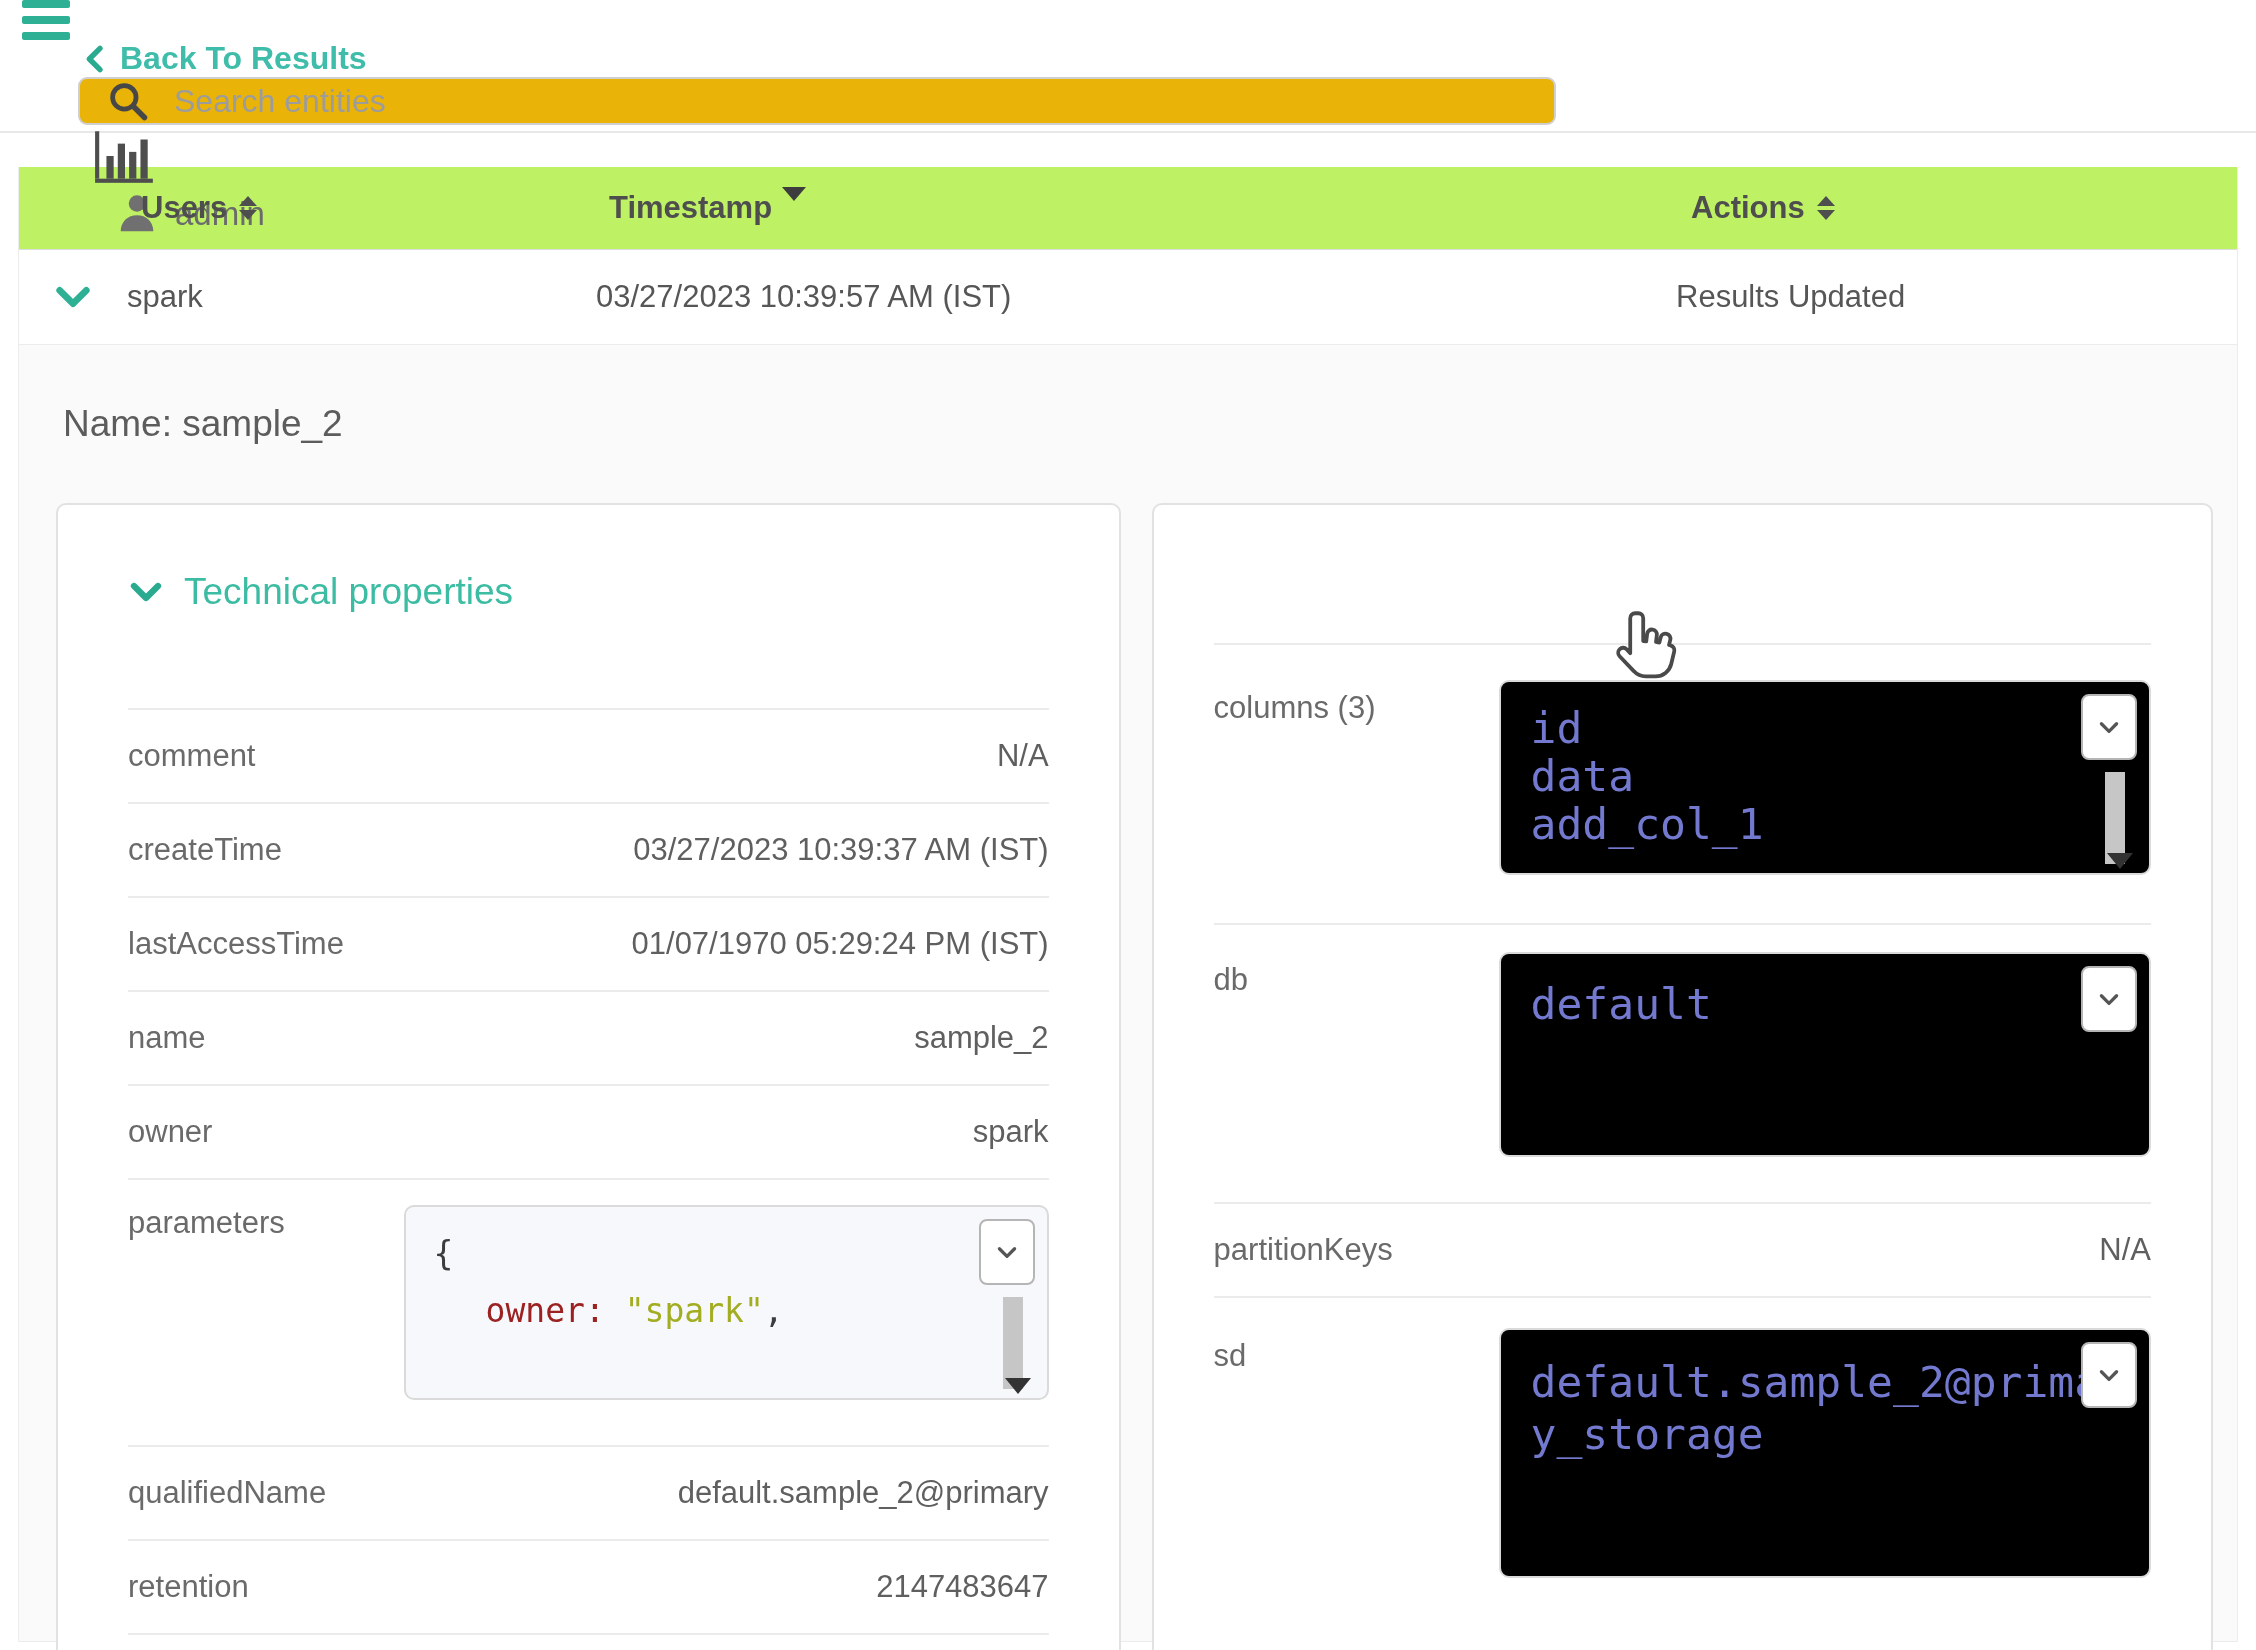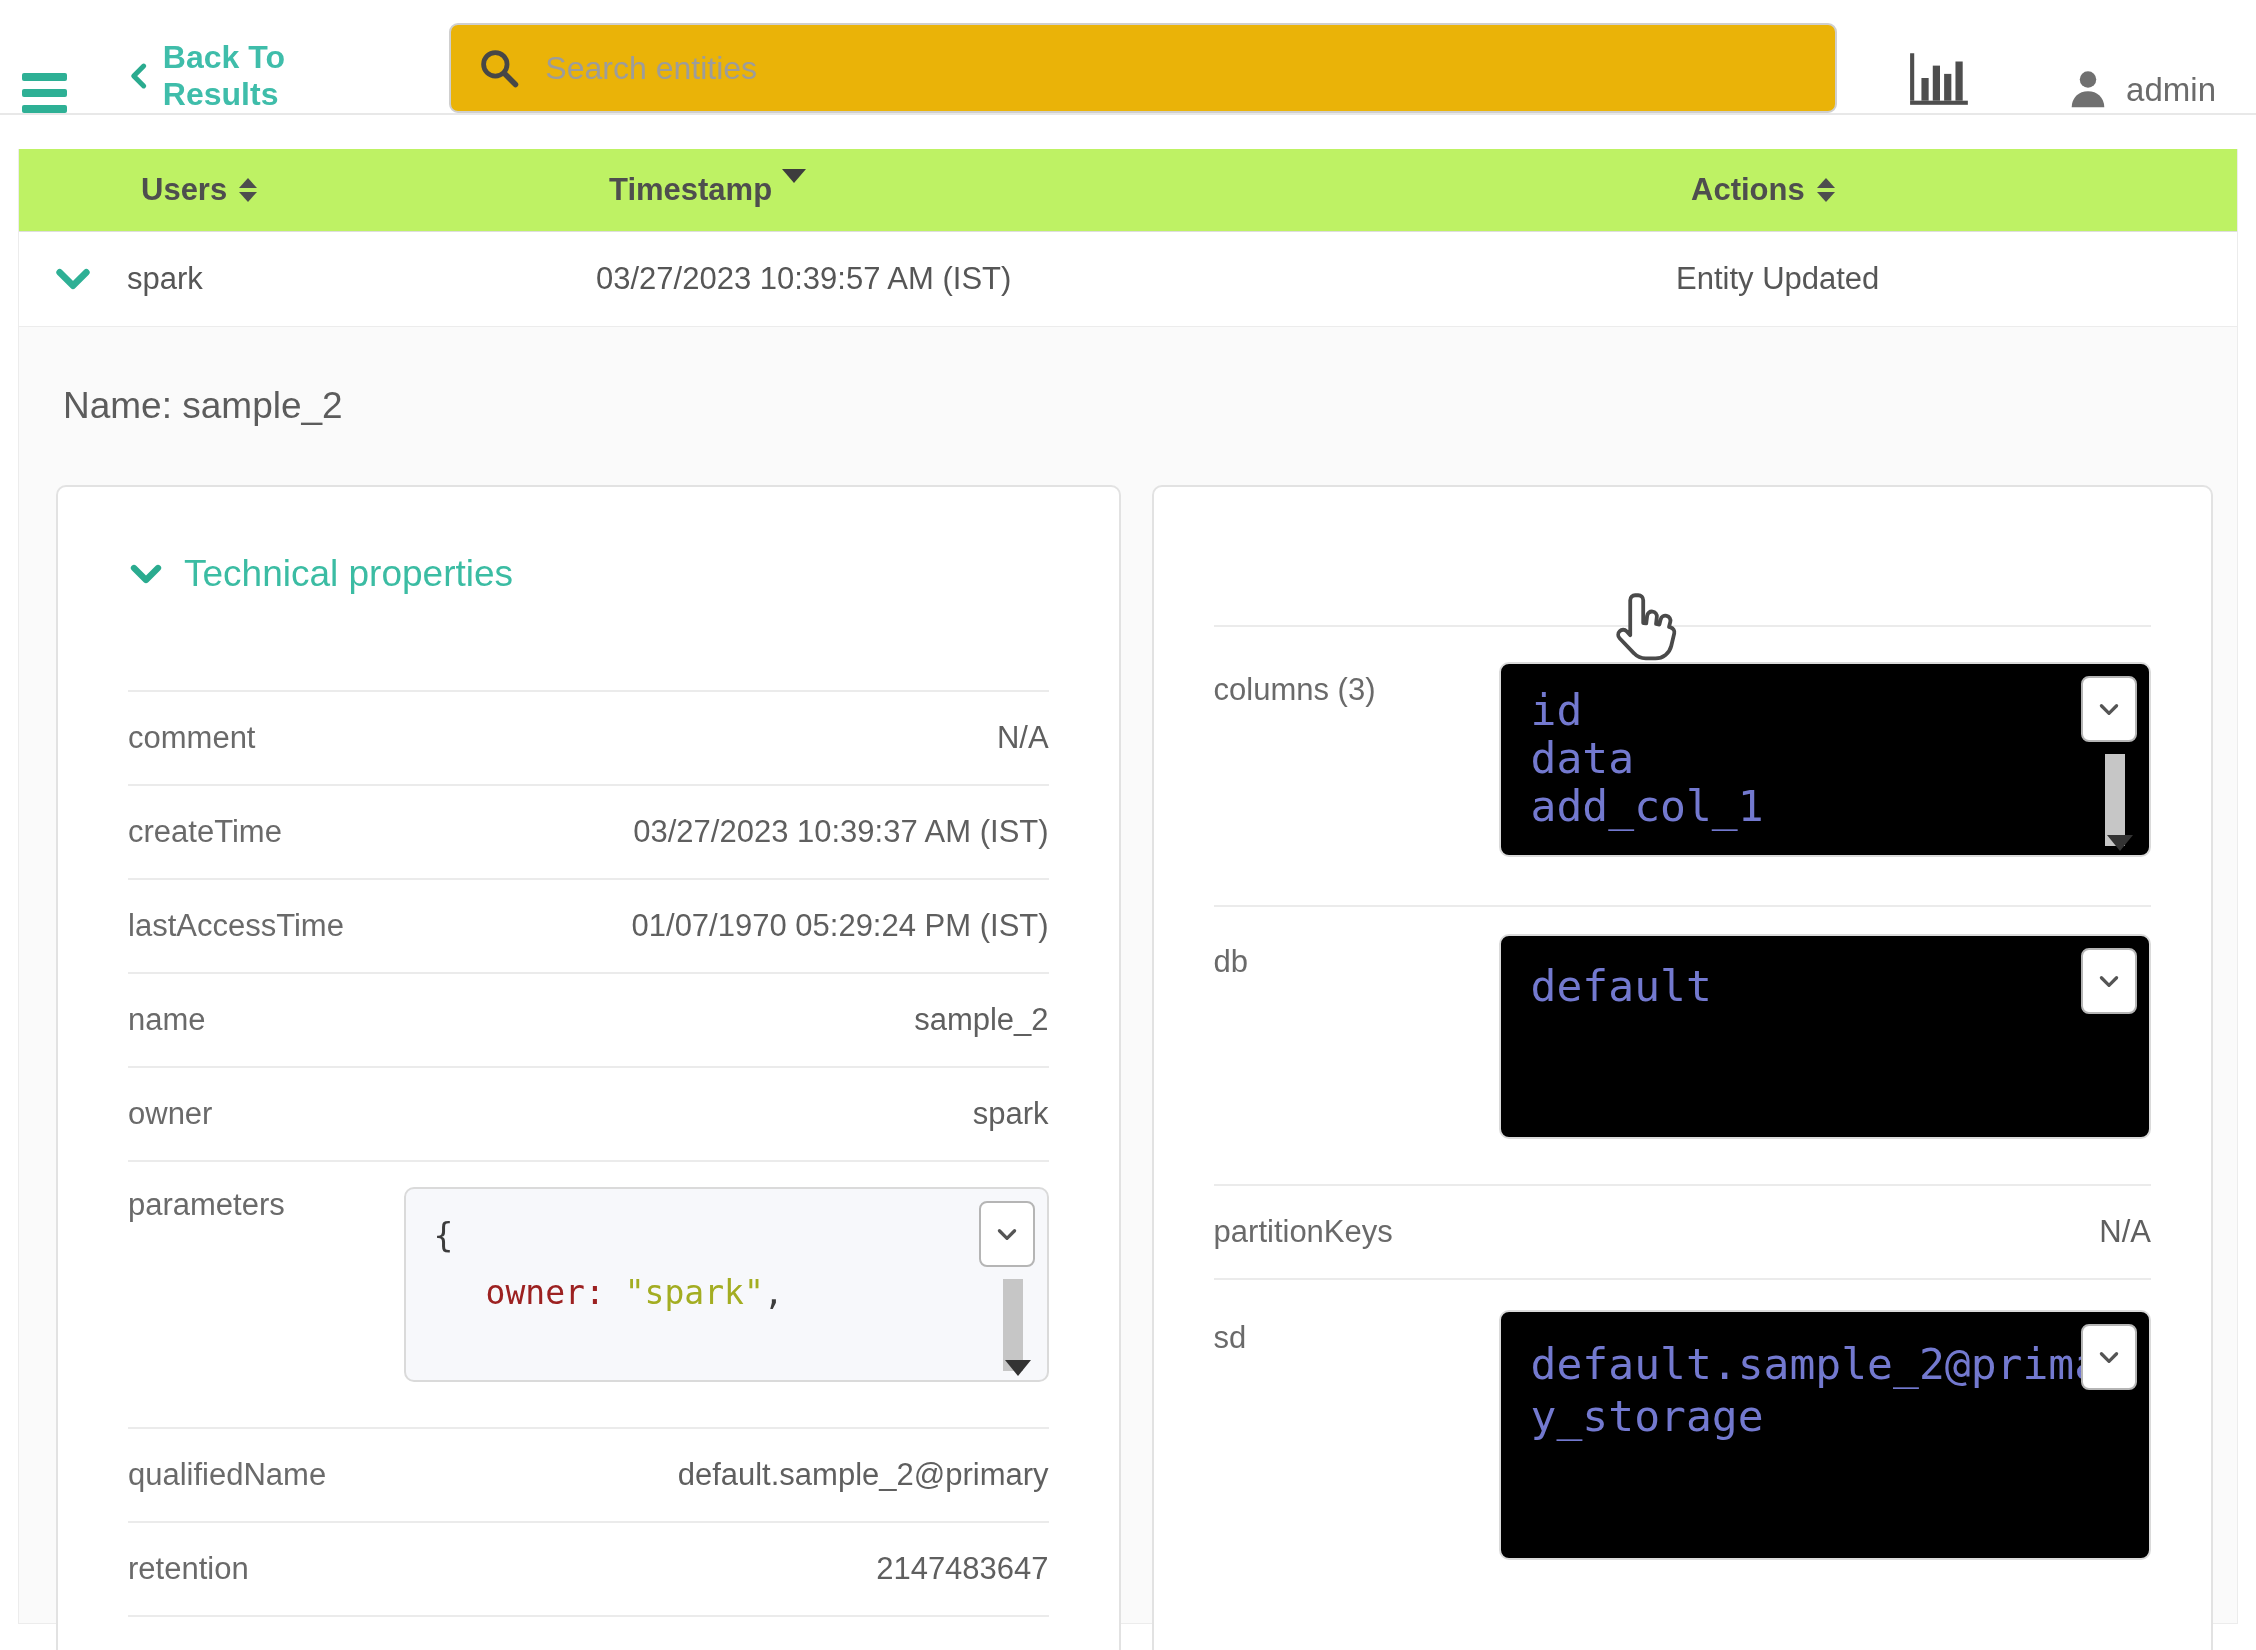--- a/index.html
+++ b/index.html
@@ -1,21 +1,21 @@
 <!DOCTYPE html>
 <html><head>
 <meta charset="utf-8">
 <style>
   * { margin:0; padding:0; box-sizing:border-box; }
   html,body { width:2256px; height:1650px; overflow:hidden; background:#fff;
               font-family:"Liberation Sans",sans-serif; color:#666; }
 
   
-  .topbar { height:115px; display:flex; align-items:flex-end; padding:0 40px 0 22px;
-            background:#fff; border-bottom:2px solid #e8e8e8; }
+  .topbar { height:133px; display:flex; align-items:flex-start; padding:0 40px 0 22px;
+            background:#fff; border-bottom:2px solid #e8e8e8;flex-direction:column; }
   .hamburger { width:48px; display:flex; flex-direction:column; gap:8px; cursor:pointer; }
   .hamburger span { height:8px; background:#2eb095; border-radius:2px; }
   .back-link { display:flex; align-items:center; gap:8px; margin-left:58px;
                color:#3fbdaa; font-size:32px; font-weight:700; cursor:pointer; text-decoration:none; }
   .back-link svg { width:32px; height:32px; }
   .searchbox { width:1478px; height:90px; margin-left:56px; border:2px solid #cfcfcf;
                border-radius:9px; display:flex; align-items:center; padding:0 26px; background:#eab308; }
   .searchbox svg { width:44px; height:44px; flex:none; }
   .searchbox input { flex:1; border:none; outline:none; background:transparent;
                      font-family:"Liberation Sans",sans-serif; font-size:32px; color:#555; margin-left:24px; }
@@ -169,21 +169,21 @@
   </div>
 
   <div class="trow">
     <div class="c-exp">
       <svg viewBox="0 0 24 24">
         <path d="M4 8 L12 16 L20 8" fill="none" stroke="#2eb095" stroke-width="4" stroke-linecap="round" stroke-linejoin="round"></path>
       </svg>
     </div>
     <div class="c-user">spark</div>
     <div class="c-ts">03/27/2023 10:39:57 AM (IST)</div>
-    <div class="c-action">Entity Updated</div>
+    <div class="c-action">Results Updated</div>
   </div>
 
   <div class="expanded">
     <div class="name-line">Name: sample_2</div>
 
     <div class="cards">
 
       <div class="card card-left">
         <div class="card-title">
           <svg viewBox="0 0 24 24">

